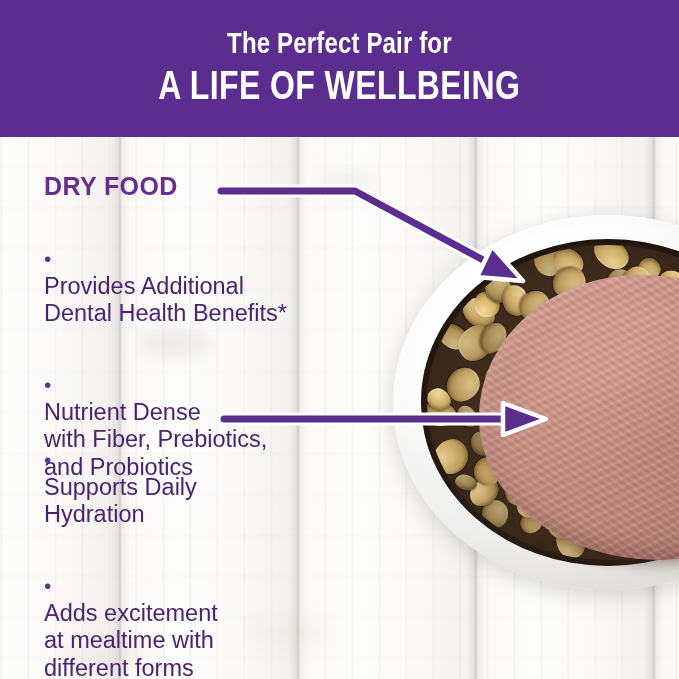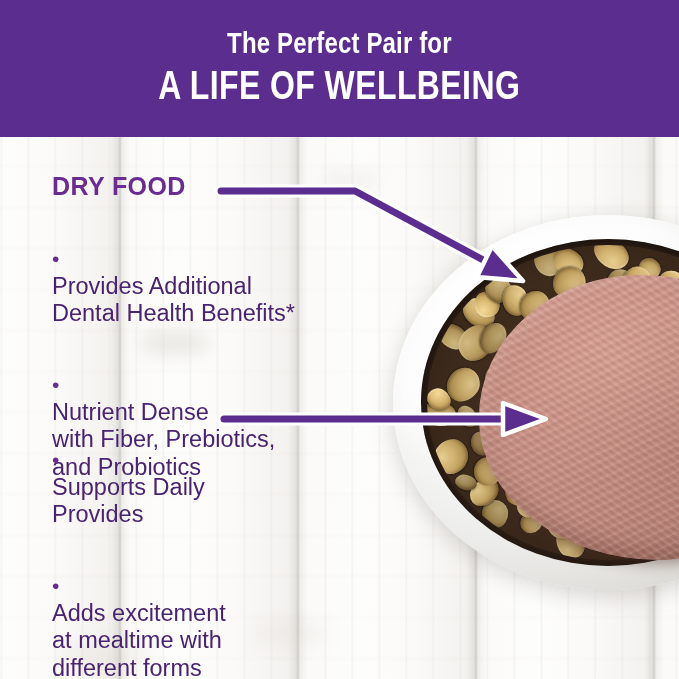--- a/index.html
+++ b/index.html
@@ -170,21 +170,21 @@
   .arrows {
     position: absolute;
     left: 0; top: 0;
     width: 679px; height: 679px;
     pointer-events: none;
   }
 
   
   .col {
     position: absolute;
-    left: 52px;
+    left: 44px;
   }
   .section-title {
     color: #6A2C91;
     font-size: 25px;
     font-weight: bold;
     letter-spacing: 0.4px;
     white-space: nowrap;
     margin: 0;
   }
   .bullets {
@@ -348,21 +348,21 @@
 and Probiotics</span>
       </li>
     </ul>
   </div>
 
   <div class="col wet-block">
     <ul class="bullets">
       <li class="bullet" style="margin-top:17px;">
         <span class="dot">•</span>
         <span>Supports Daily
-Provides</span>
+Hydration</span>
       </li>
       <li class="bullet" style="margin-top:16px;">
         <span class="dot">•</span>
         <span>Adds excitement
 at mealtime with
 different forms
 and flavors</span>
       </li>
     </ul>
   </div>

